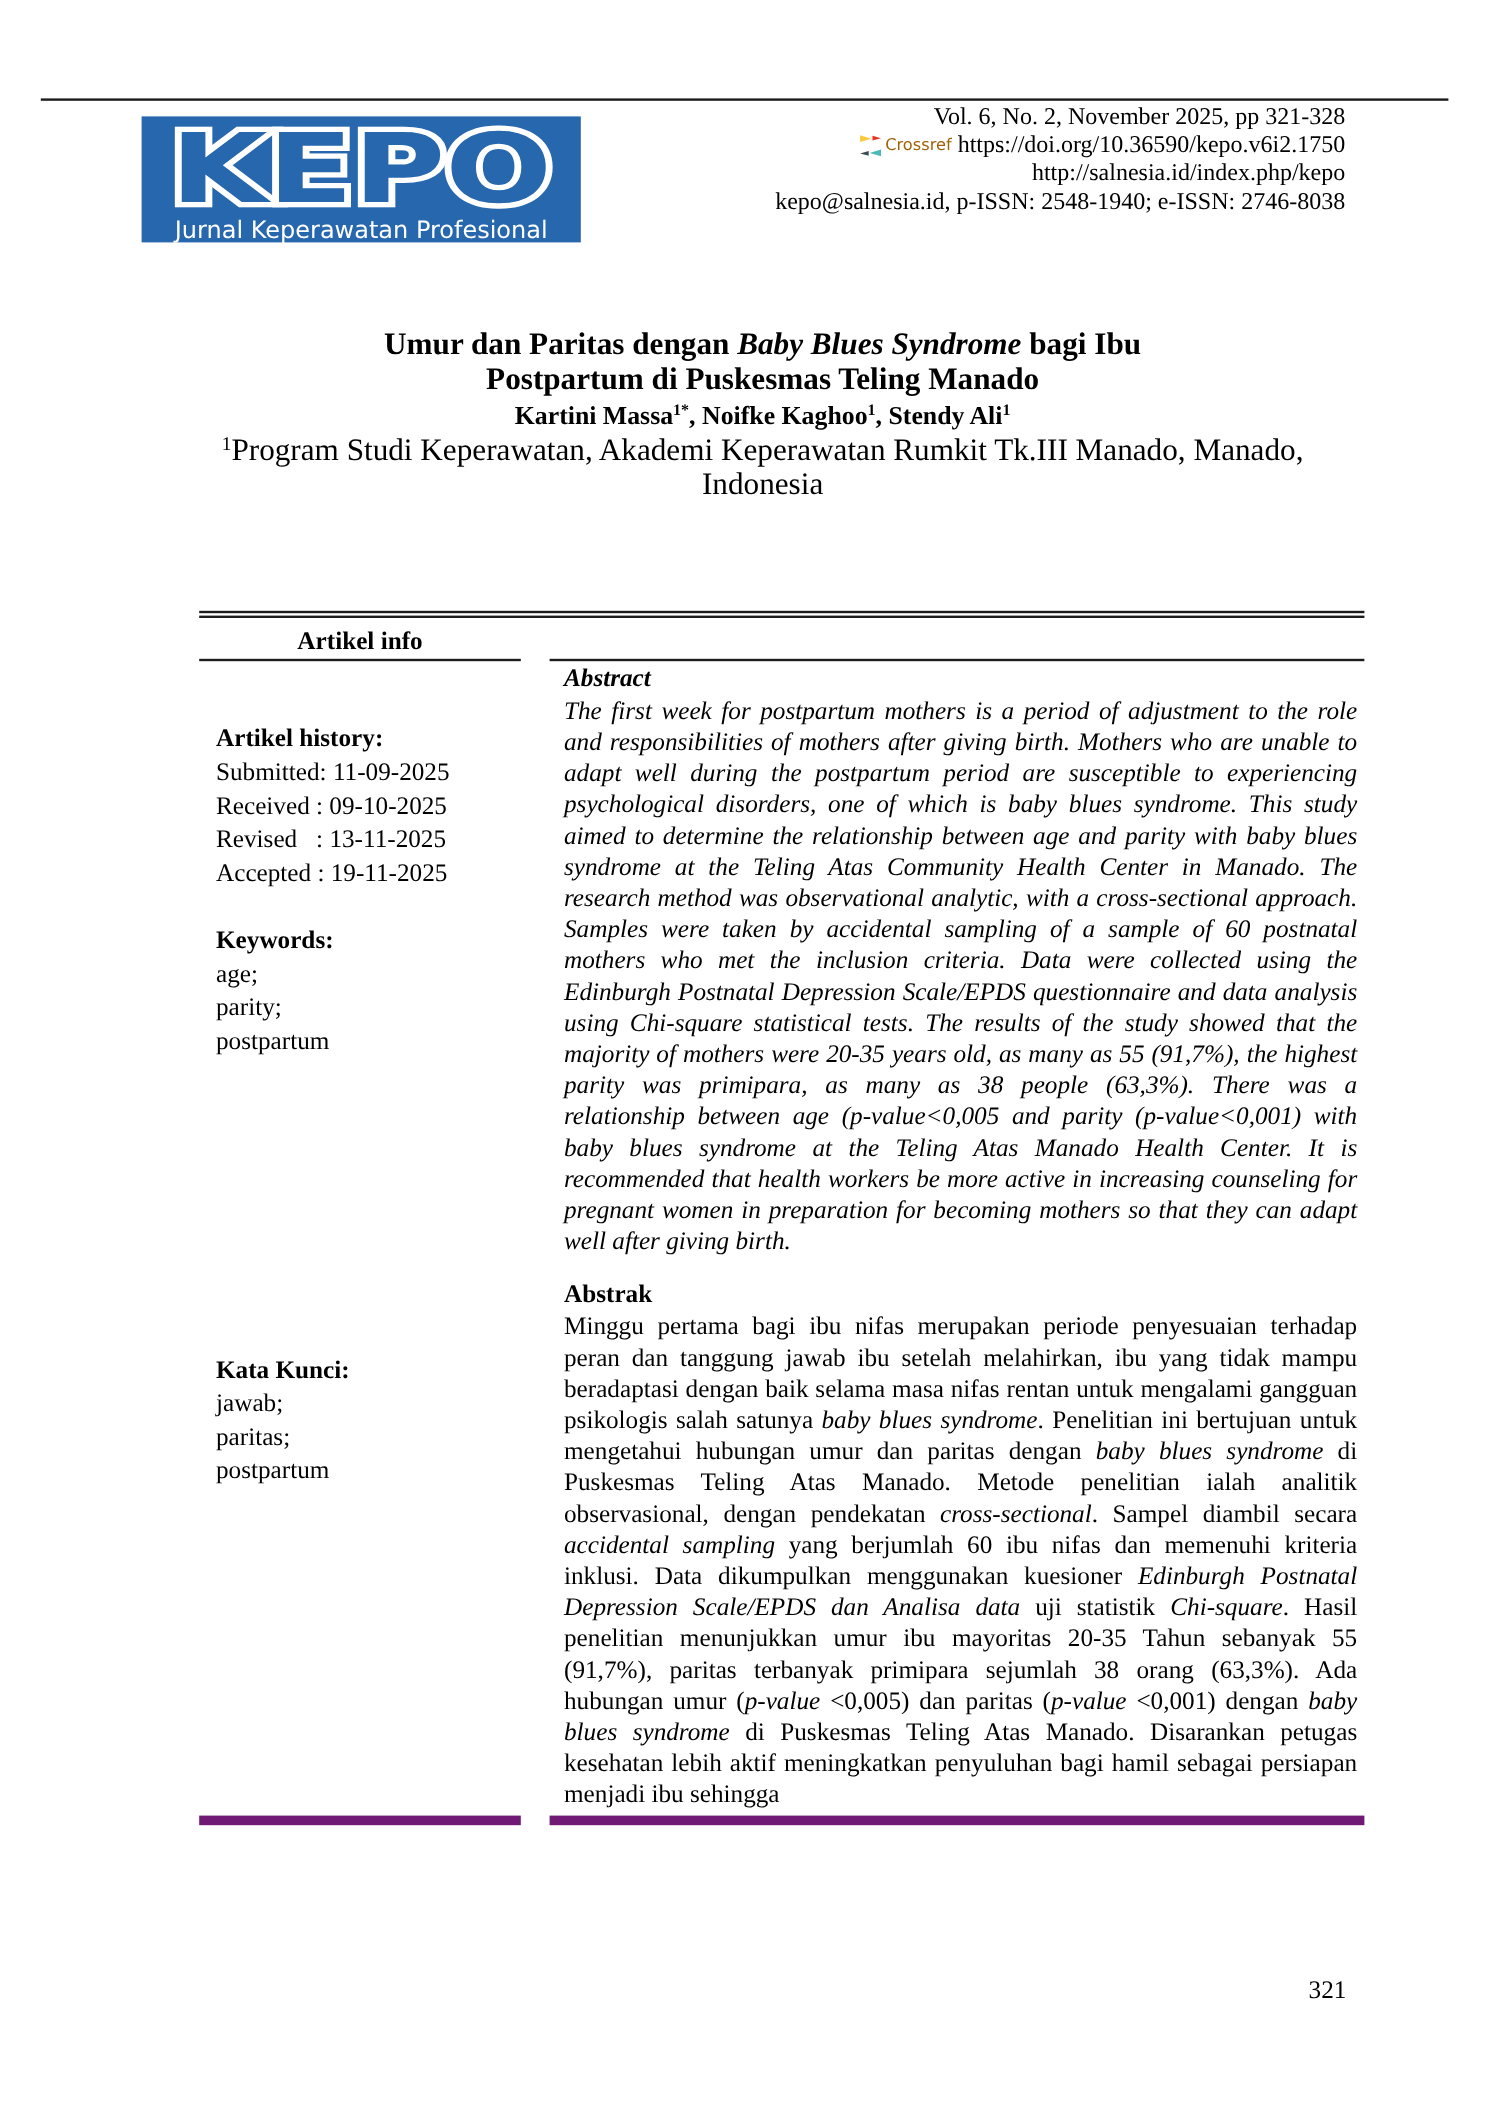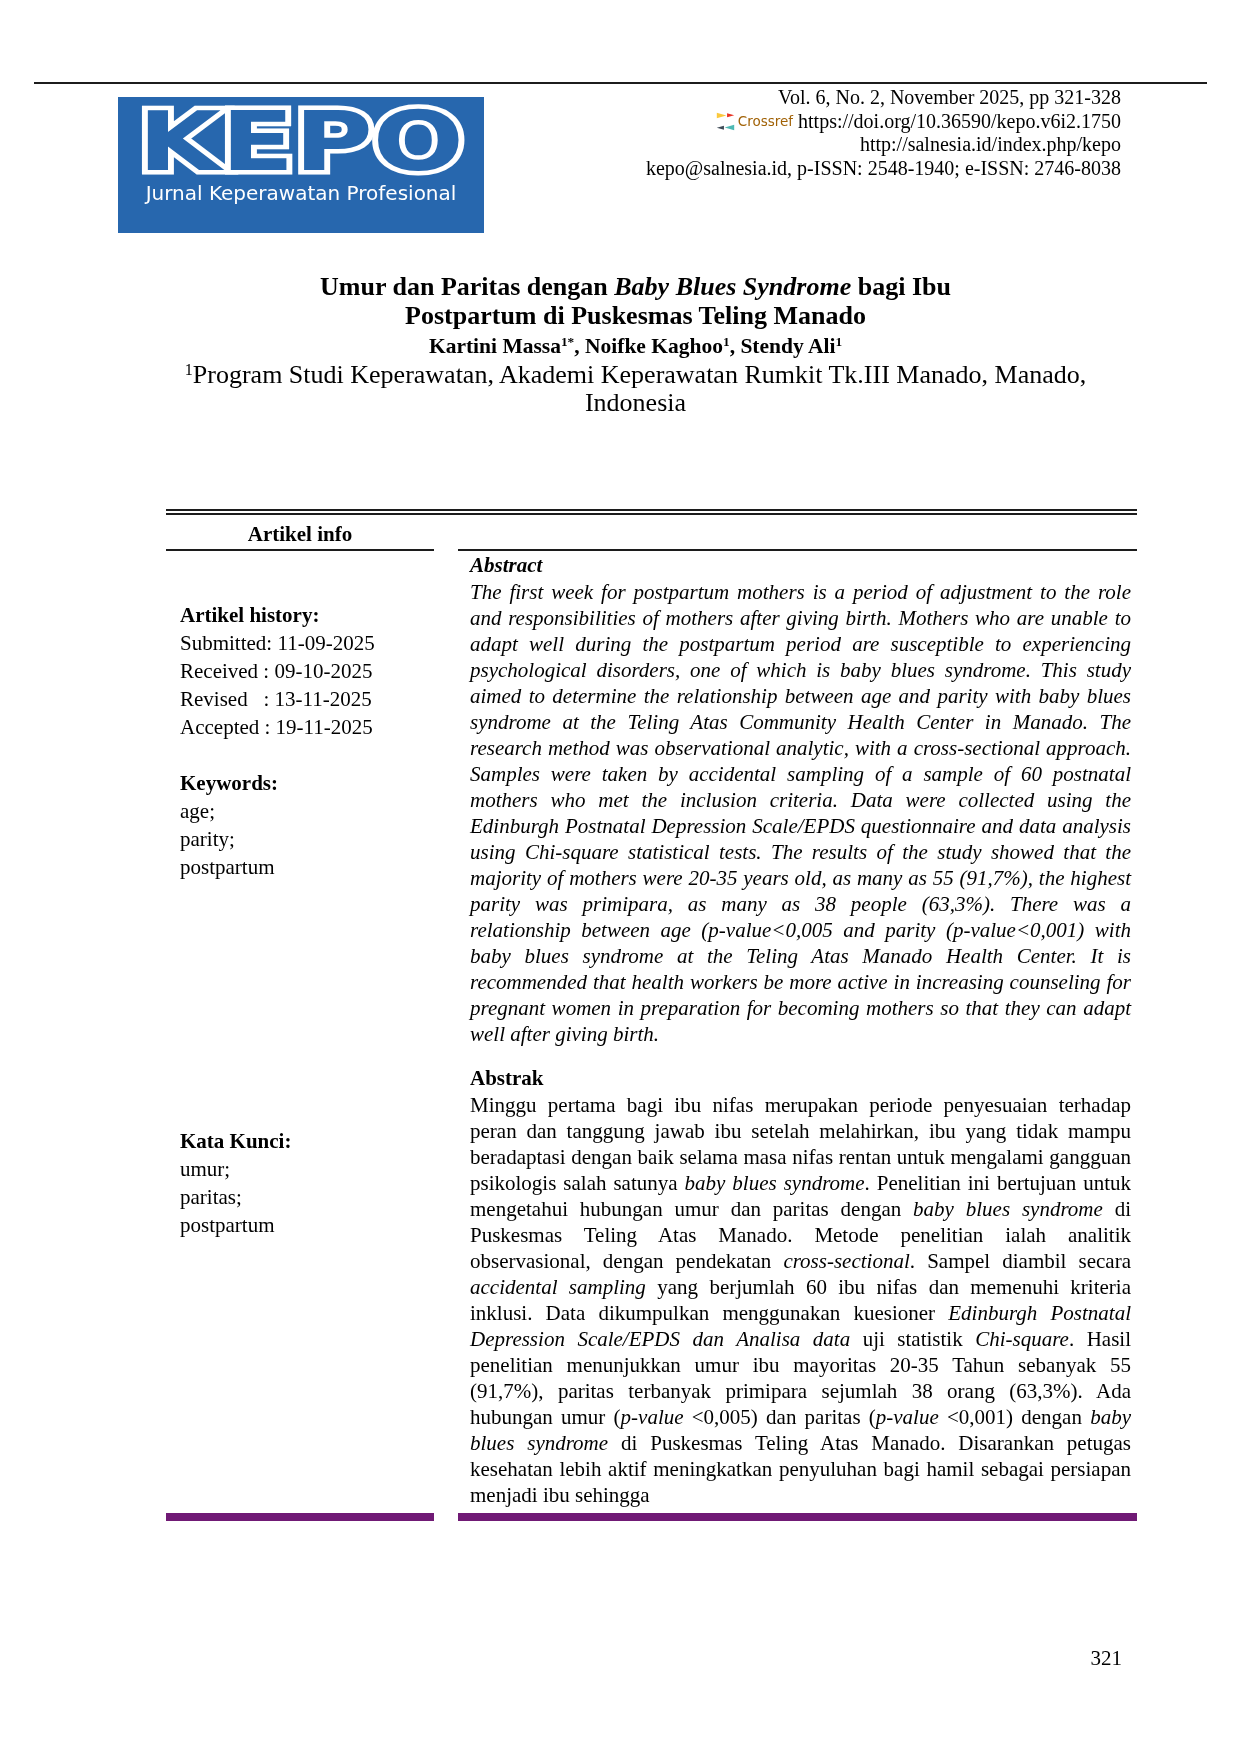--- a/index.html
+++ b/index.html
@@ -4,21 +4,21 @@
 <style>
   html,body{margin:0;padding:0;background:#ffffff;}
   .page{
     position:relative;width:1241px;height:1755px;background:#ffffff;
     font-family:"Liberation Serif","DejaVu Serif",serif;color:#000;overflow:hidden;
   }
   .top-rule{position:absolute;left:34px;top:82px;width:1173px;border-top:2px solid #1c1c1c;}
 
   
   .logo{
-    position:absolute;left:118px;top:97px;width:366px;height:136px;
+    position:absolute;left:118px;top:97px;width:366px;height:105px;
     background:#2767ae;display:flex;flex-direction:column;align-items:center;
   }
   .logo svg{display:block;width:344px;height:84px;margin-top:3px;}
   .logo-tagline{
     color:#ffffff;font-family:"DejaVu Sans","Liberation Sans",sans-serif;
     font-size:20px;line-height:22px;margin-top:-2px;white-space:nowrap;
   }
   .header-meta{position:absolute;top:86px;right:120px;text-align:right;font-size:20px;line-height:23.6px;white-space:nowrap;}
   .doi-line{display:flex;justify-content:flex-end;align-items:center;gap:5px;}
   .crossref-badge{display:inline-flex;align-items:center;gap:3px;
@@ -112,21 +112,21 @@
           <div class="history-line">Revised   : 13-11-2025</div>
           <div class="history-line">Accepted : 19-11-2025</div>
           <div class="kw-block">
             <div class="label-bold">Keywords:</div>
             <div>age;</div>
             <div>parity;</div>
             <div>postpartum</div>
           </div>
           <div class="kk-block">
             <div class="label-bold">Kata Kunci:</div>
-            <div>umur;</div>
+            <div>jawab;</div>
             <div>paritas;</div>
             <div>postpartum</div>
           </div>
         </div>
       </div>
       <div class="col">
         <div class="cell-head"></div>
         <div class="cell-body-right">
           <div class="abs-head-en">Abstract</div>
           <div class="abs-body-en">The first week for postpartum mothers is a period of adjustment to the role and responsibilities of mothers after giving birth. Mothers who are unable to adapt well during the postpartum period are susceptible to experiencing psychological disorders, one of which is baby blues syndrome. This study aimed to determine the relationship between age and parity with baby blues syndrome at the Teling Atas Community Health Center in Manado. The research method was observational analytic, with a cross-sectional approach. Samples were taken by accidental sampling of a sample of 60 postnatal mothers who met the inclusion criteria. Data were collected using the Edinburgh Postnatal Depression Scale/EPDS questionnaire and data analysis using Chi-square statistical tests. The results of the study showed that the majority of mothers were 20-35 years old, as many as 55 (91,7%), the highest parity was primipara, as many as 38 people (63,3%). There was a relationship between age (p-value&lt;0,005 and parity (p-value&lt;0,001) with baby blues syndrome at the Teling Atas Manado Health Center. It is recommended that health workers be more active in increasing counseling for pregnant women in preparation for becoming mothers so that they can adapt well after giving birth.</div>

